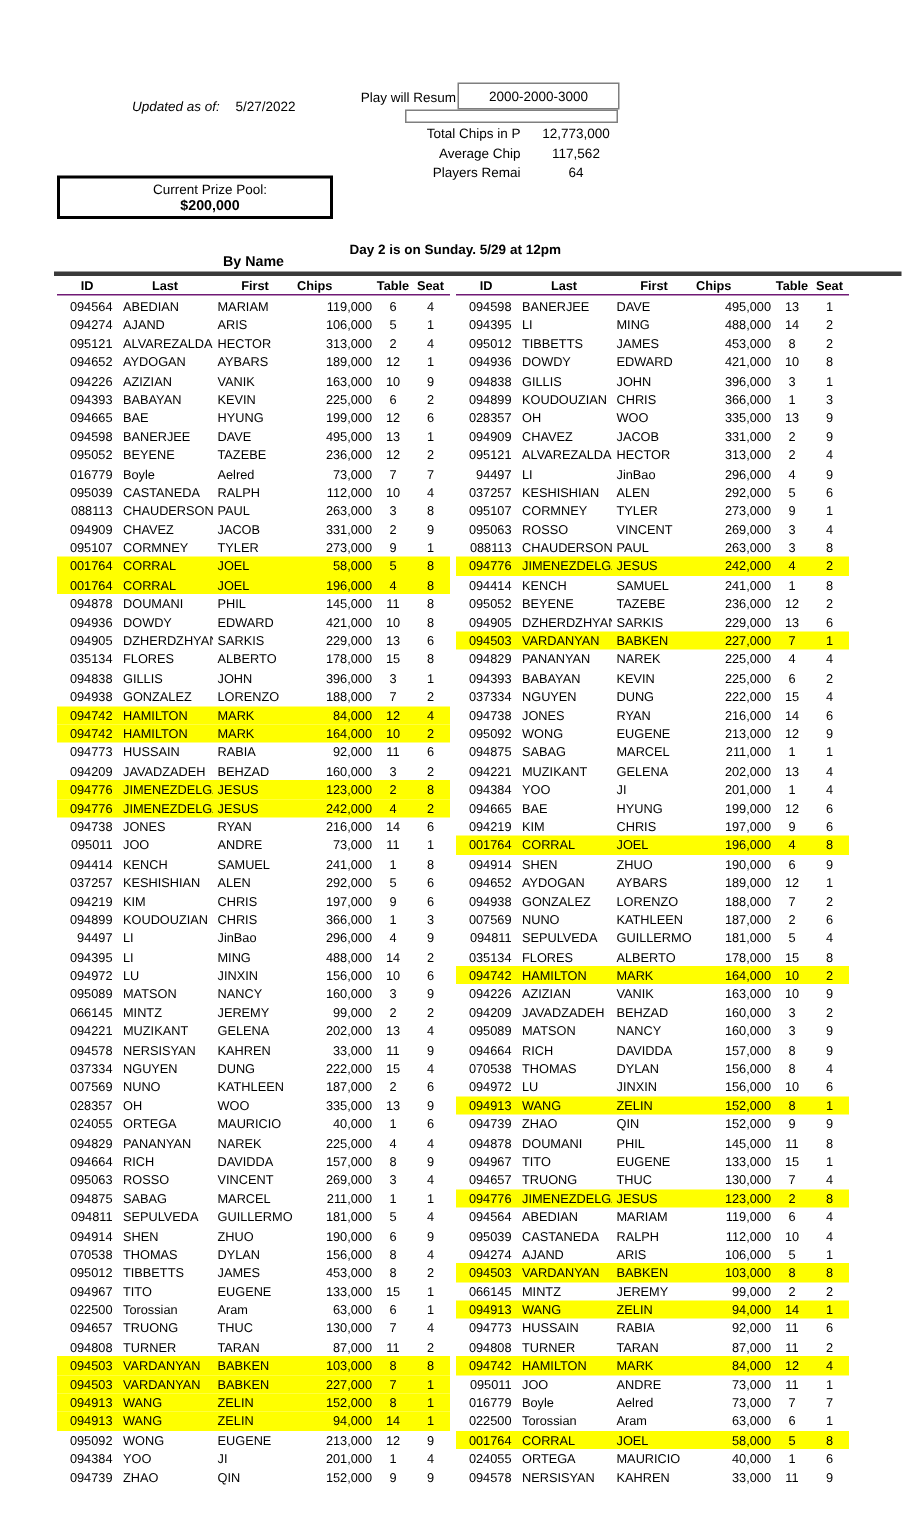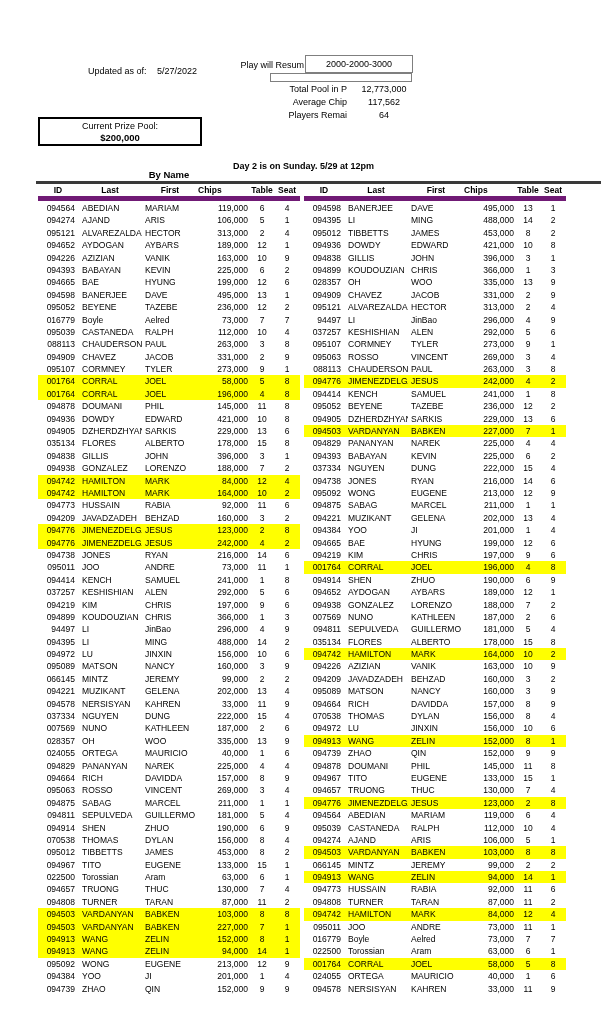--- a/index.html
+++ b/index.html
@@ -3,43 +3,43 @@
 <meta charset="utf-8">
 <style>
   html,body{margin:0;padding:0;background:#fff;}
   #page{position:relative;width:607px;height:1024px;background:#ffffff;overflow:hidden;
         font-family:"Liberation Sans","DejaVu Sans",sans-serif;color:#000;}
   .abs{position:absolute;white-space:nowrap;}
   .t9{font-size:9px;line-height:11px;}
   .t10{font-size:10px;line-height:12px;}
   .bold{font-weight:bold;margin-top:28px;}
   
-  #updated-label{left:88px;top:66px;}
+  #updated-label{left:88px;top:66px;font-style:italic;}
   #updated-value{left:157px;top:66px;}
   #resume-label{left:180px;top:60px;width:124px;text-align:right;overflow:hidden;}
   #resume-box{left:305px;top:55px;width:106px;height:16px;border:1px solid #7f7f7f;
               text-align:center;line-height:16px;font-size:9px;}
   #resume-box2{left:270px;top:73px;width:140px;height:7px;border:1px solid #7f7f7f;}
   .stat-label{left:200px;width:147px;text-align:right;overflow:hidden;}
   .stat-value{left:348px;width:72px;text-align:center;}
   #disclaimer{left:0;top:121px;width:607px;text-align:center;font-weight:500;}
   #day2{left:0;top:133px;width:607px;text-align:center;}
-  #prize-box{left:38px;top:117px;width:160px;height:25px;border:2px solid #000;text-align:center;}
+  #prize-box{left:38px;top:117px;width:160px;height:25px;border:2px solid #000;text-align:center;padding-left:20px;}
   #prize-label{font-size:9px;line-height:12px;margin-top:1px;}
   #prize-value{font-size:9.5px;line-height:11px;font-weight:bold;}
   #gtd{left:0;top:149px;width:607px;text-align:center;}
   
   .tbl-title{top:169px;width:262px;text-align:center;font-weight:bold;font-size:9.5px;line-height:11px;}
   #title-by-name{left:38px;} #title-by-chips{left:304px;}
   #thick-rule{left:36px;top:181px;width:565px;height:2.5px;background:#3a3a3a;}
   
   .tbl{position:absolute;top:185px;width:262px;}
   #tbl-by-name{left:38px;} #tbl-by-chips{left:304px;}
   .trow,.thead{display:grid;grid-template-columns:40px 64px 56px 52px 24px 26px;width:262px;}
-  .thead{height:11px;line-height:10px;font-weight:bold;border-bottom:5px solid #701a75;margin-bottom:1px;}
+  .thead{height:11px;line-height:10px;font-weight:bold;border-bottom:1px solid #701a75;margin-bottom:1px;}
   .trow{height:12.4px;line-height:12.4px;}
   .tcell{font-size:8.5px;overflow:hidden;white-space:nowrap;}
   .thead .tcell{font-size:8.5px;}
   .c-id{text-align:right;padding-right:3px;}
   .c-last{padding-left:4px;}
   .c-first{padding-left:3px;}
   .c-chips{text-align:right;padding-right:2px;}
   .c-table,.c-seat{text-align:center;}
   .h-id,.h-last,.h-first,.h-table,.h-seat{text-align:center;}
   .h-chips{text-align:left;padding-right:2px;}
@@ -50,21 +50,21 @@
 
 <div id="page">
 
   <div class="abs t9" id="updated-label">Updated as of:</div>
   <div class="abs t9" id="updated-value">5/27/2022</div>
 
   <div class="abs t9" id="resume-label">Play will Resum</div>
   <div class="abs" id="resume-box">2000-2000-3000</div>
   <div class="abs" id="resume-box2"></div>
 
-  <div class="abs t9 stat-label" style="top:84px;">Total Pool in P</div>
+  <div class="abs t9 stat-label" style="top:84px;">Total Chips in P</div>
   <div class="abs t9 stat-value" style="top:84px;">12,773,000</div>
   <div class="abs t9 stat-label" style="top:97px;">Average Chip</div>
   <div class="abs t9 stat-value" style="top:97px;">117,562</div>
   <div class="abs t9 stat-label" style="top:110px;">Players Remai</div>
   <div class="abs t9 stat-value" style="top:110px;">64</div>
 
   <div class="abs t9 bold" id="day2">Day 2 is on Sunday. 5/29 at 12pm</div>
 
   <div class="abs" id="prize-box">
     <div id="prize-label">Current Prize Pool:</div>

